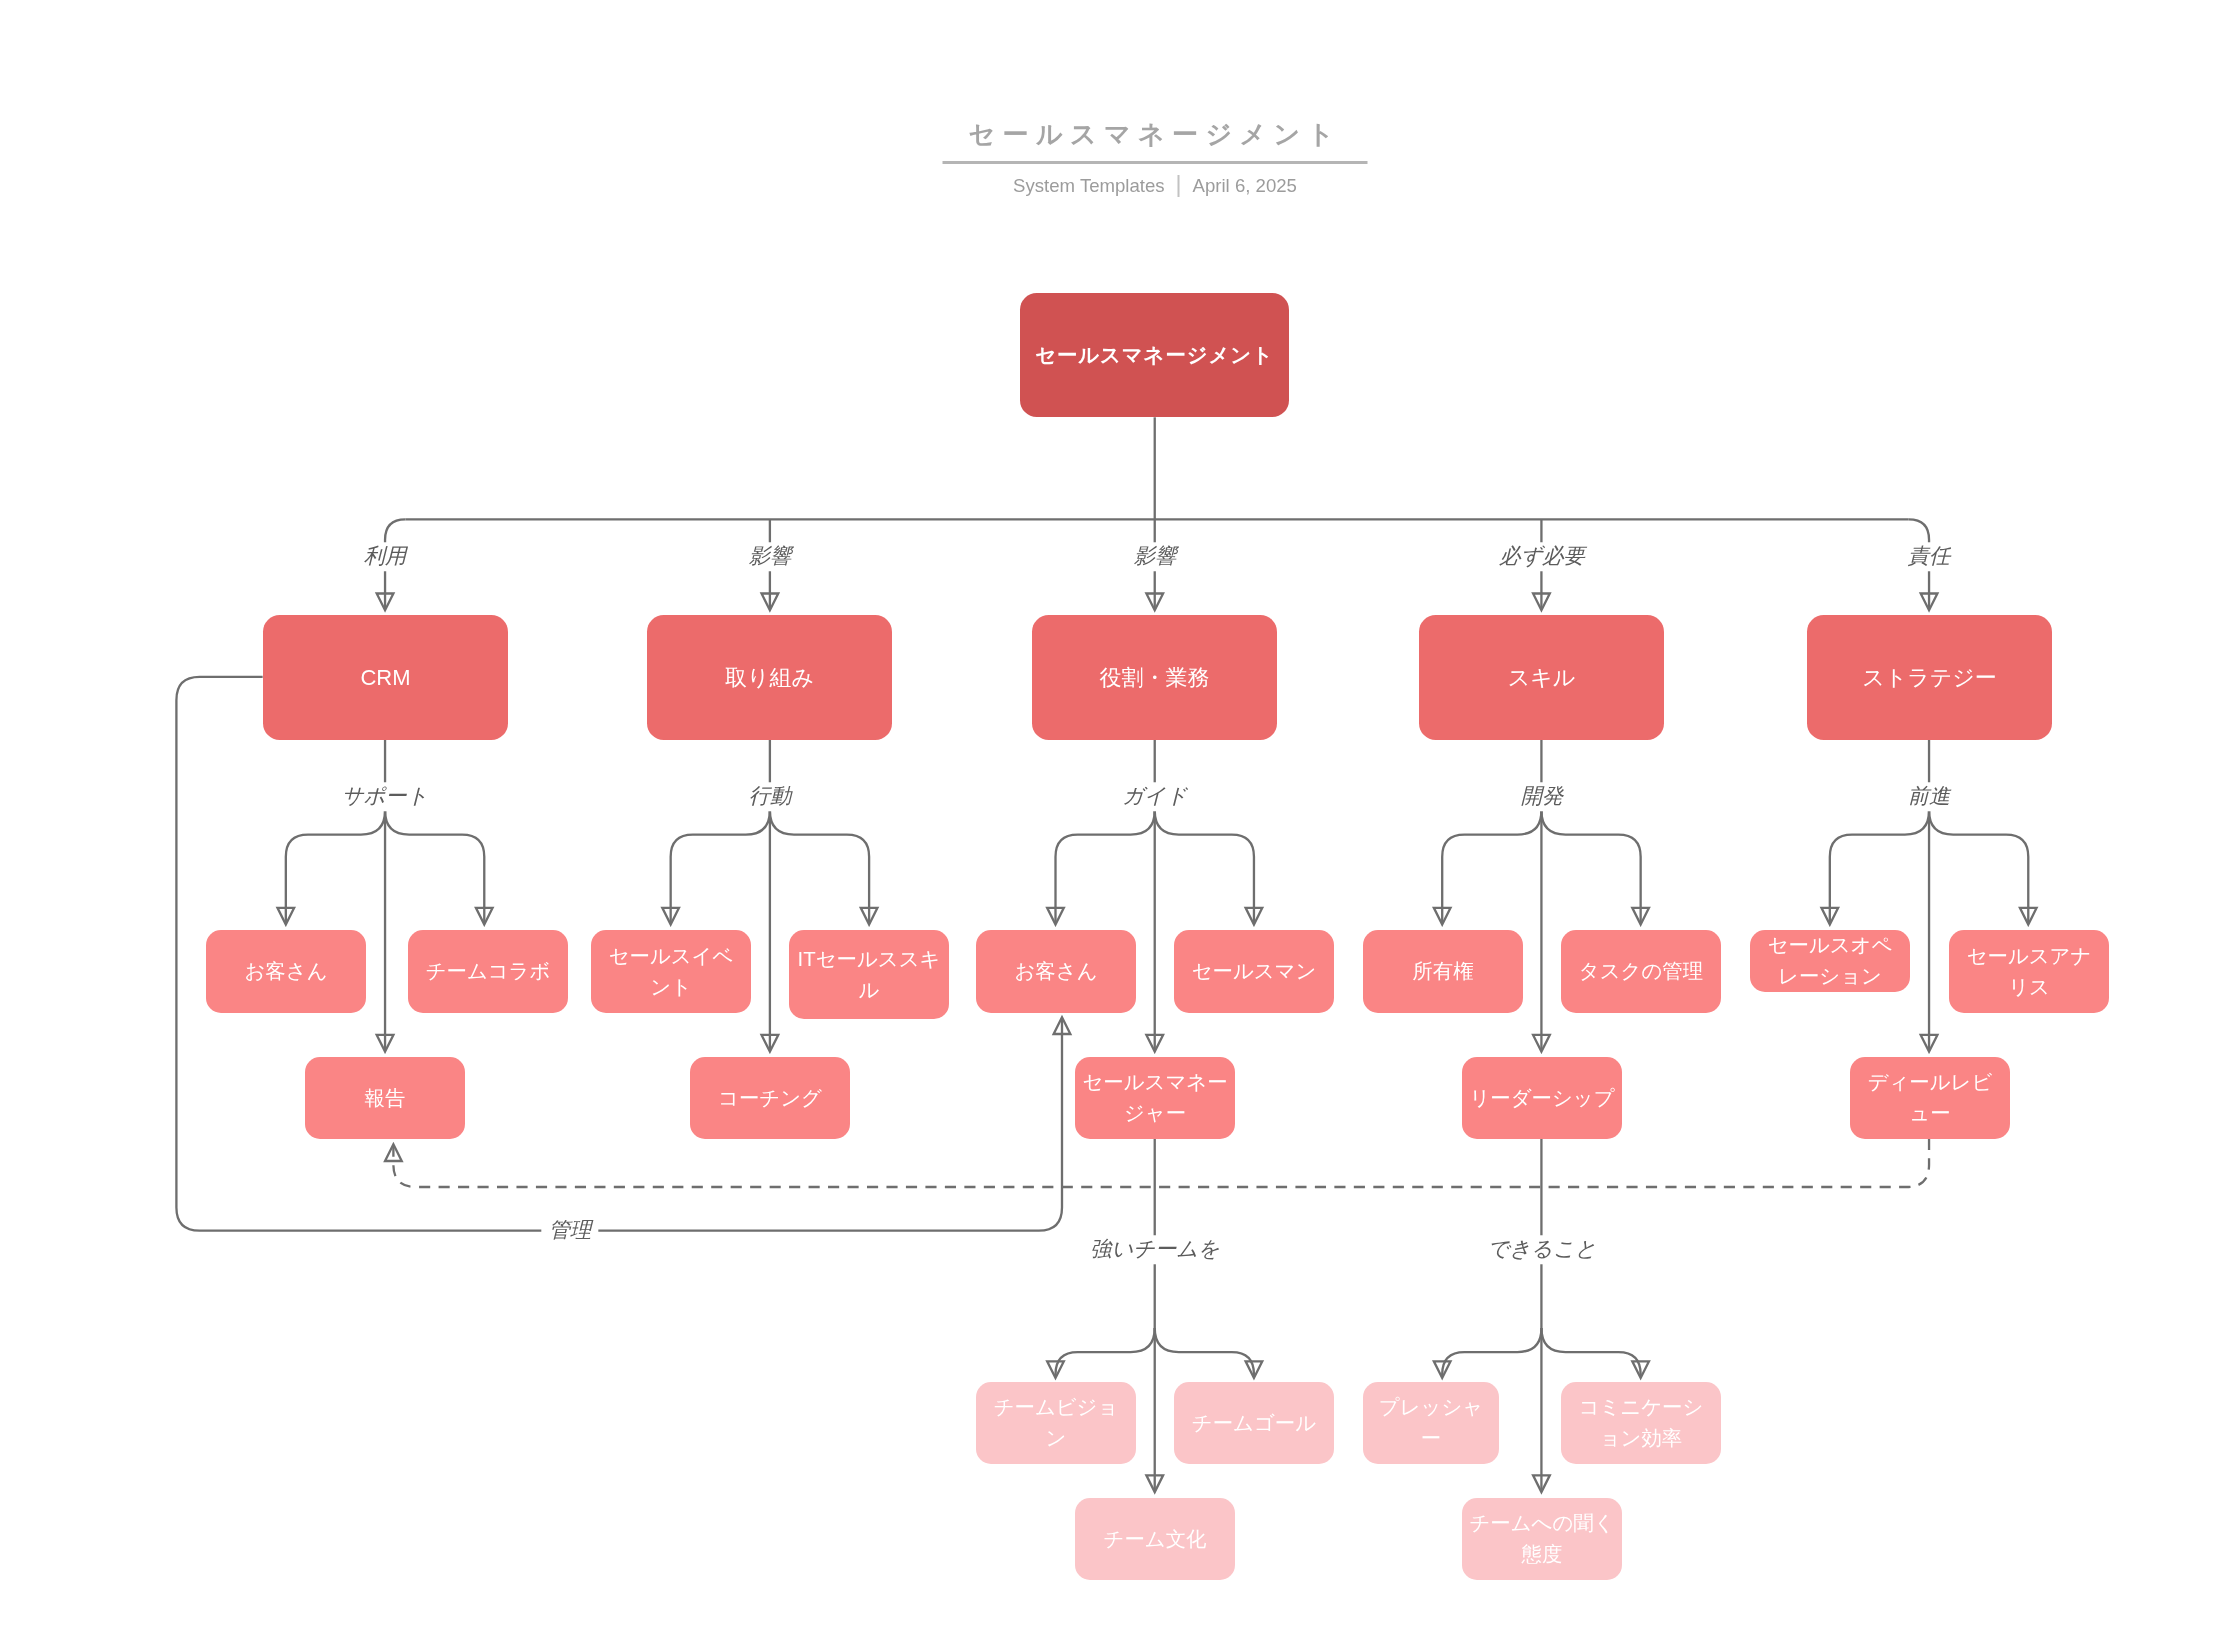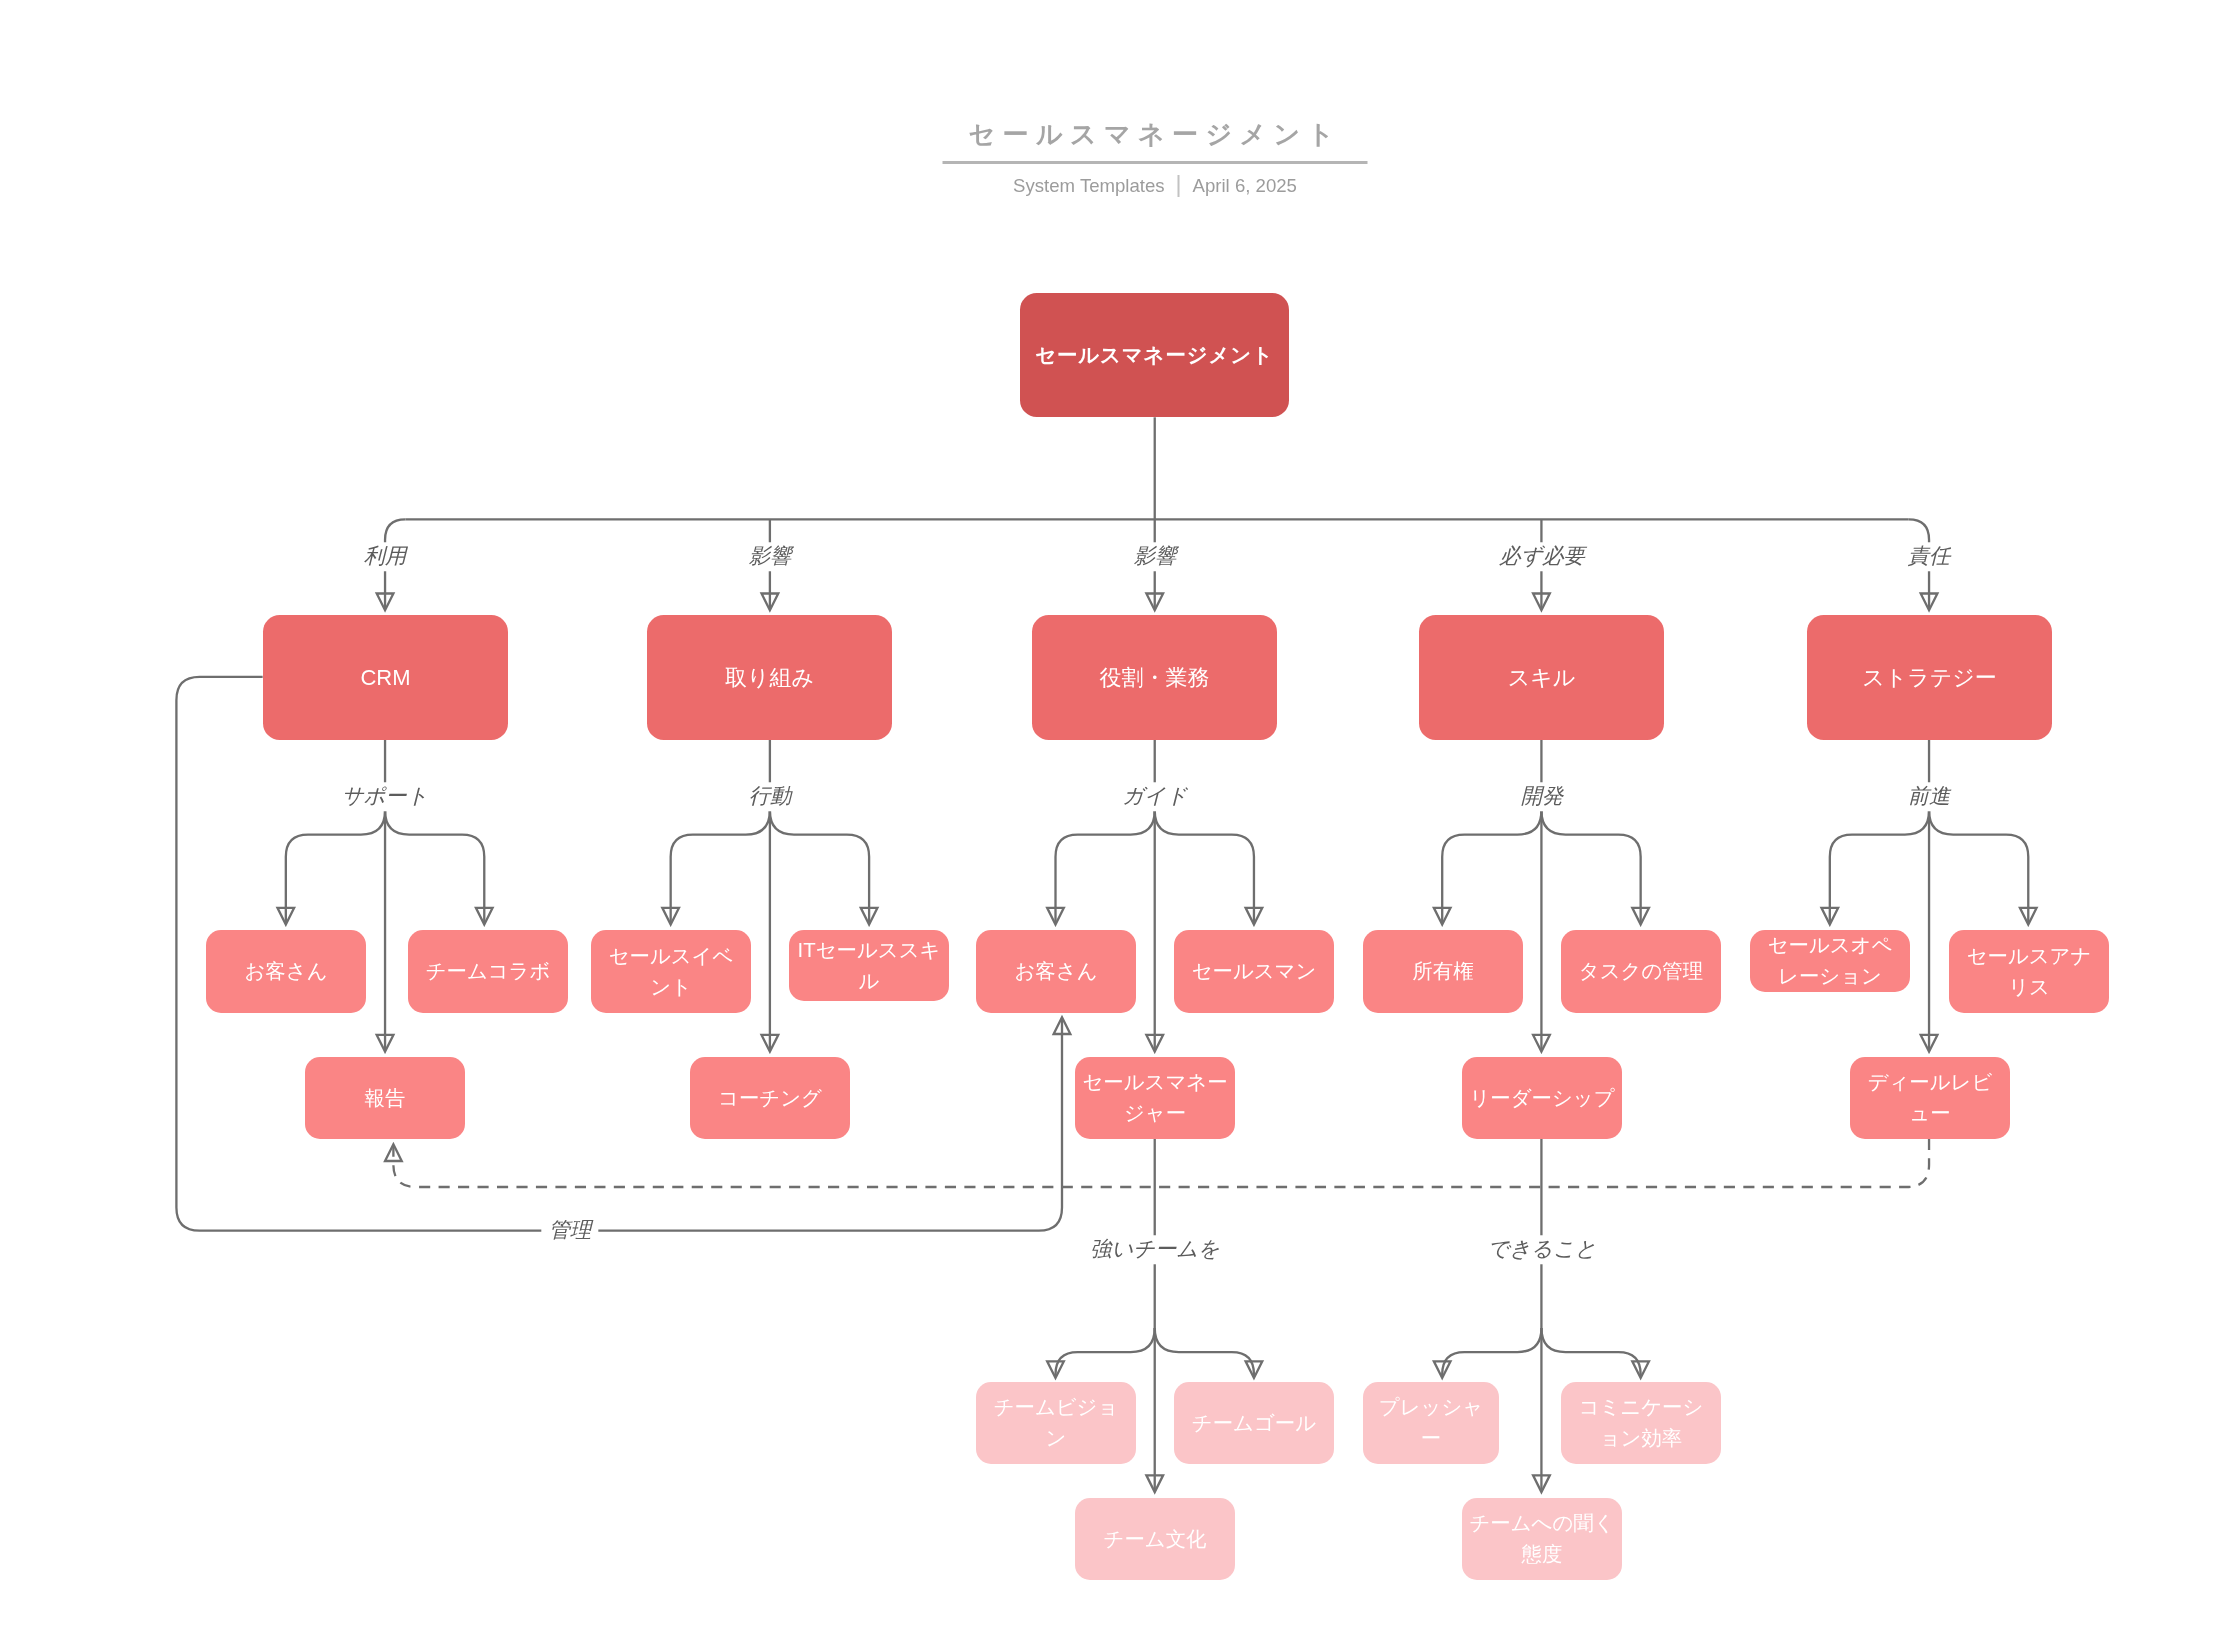--- a/index.html
+++ b/index.html
@@ -113,21 +113,21 @@
 
   <div class="node lv1" style="left:263px;top:615px;width:245px;height:125px">CRM</div>
   <div class="node lv1" style="left:647px;top:615px;width:245px;height:125px">取り組み</div>
   <div class="node lv1" style="left:1032px;top:615px;width:245px;height:125px">役割・業務</div>
   <div class="node lv1" style="left:1419px;top:615px;width:245px;height:125px">スキル</div>
   <div class="node lv1" style="left:1807px;top:615px;width:245px;height:125px">ストラテジー</div>
 
   <div class="node lv2" style="left:206px;top:930px;width:160px;height:83px">お客さん</div>
   <div class="node lv2" style="left:408px;top:930px;width:160px;height:83px">チームコラボ</div>
   <div class="node lv2" style="left:591px;top:930px;width:160px;height:83px">セールスイベント</div>
-  <div class="node lv2" style="left:789px;top:930px;width:160px;height:71px">ITセールススキル</div>
+  <div class="node lv2" style="left:789px;top:930px;width:160px;height:89px">ITセールススキル</div>
   <div class="node lv2" style="left:976px;top:930px;width:160px;height:83px">お客さん</div>
   <div class="node lv2" style="left:1174px;top:930px;width:160px;height:83px">セールスマン</div>
   <div class="node lv2" style="left:1363px;top:930px;width:160px;height:83px">所有権</div>
   <div class="node lv2" style="left:1561px;top:930px;width:160px;height:83px">タスクの管理</div>
   <div class="node lv2" style="left:1750px;top:930px;width:160px;height:62px">セールスオペレーション</div>
   <div class="node lv2" style="left:1949px;top:930px;width:160px;height:83px">セールスアナリス</div>
 
   <div class="node lv2" style="left:305px;top:1057px;width:160px;height:82px">報告</div>
   <div class="node lv2" style="left:690px;top:1057px;width:160px;height:82px">コーチング</div>
   <div class="node lv2" style="left:1075px;top:1057px;width:160px;height:82px">セールスマネージャー</div>

